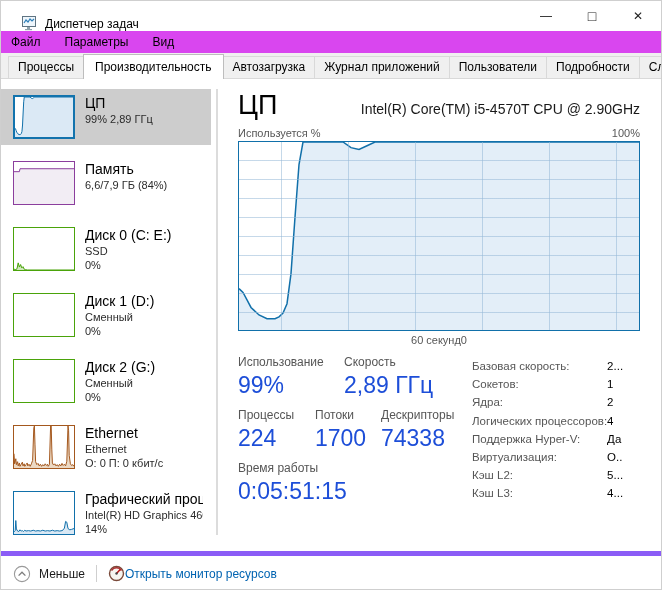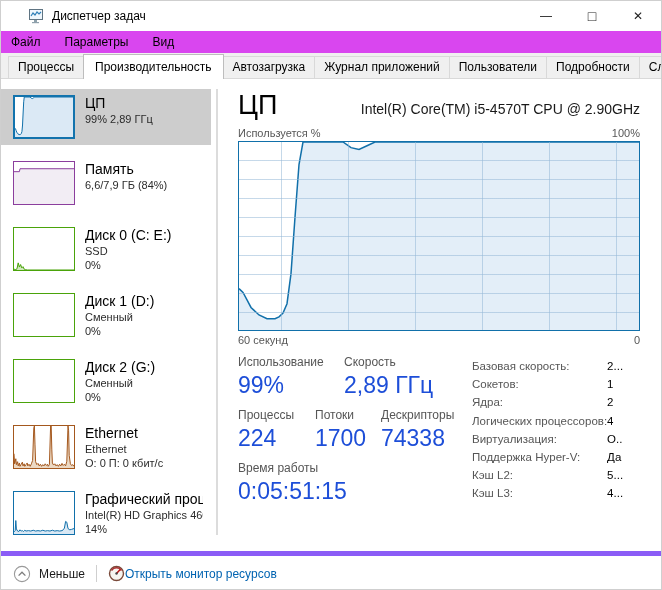--- a/index.html
+++ b/index.html
@@ -1,21 +1,21 @@
 <!DOCTYPE html>
 <html><head>
 <meta charset="utf-8">
 <style>
   * { margin:0; padding:0; box-sizing:border-box; }
   html,body { background:#fff; }
   body { font-family:"Liberation Sans","DejaVu Sans",sans-serif; color:#1a1a1a; }
   .window { width:662px; height:590px; background:#fff; border:1px solid #cfcfcf; overflow:hidden; position:relative; }
 
   
-  .titlebar { height:30px; display:flex; align-items:center; padding-left:26px; background:#fff; }
+  .titlebar { height:30px; display:flex; align-items:flex-end; padding-left:19px; background:#fff; }
   .app-icon { width:17px; height:16px; flex:0 0 auto; }
   .title { font-size:12px; margin-left:8px; color:#000; }
   .win-controls { margin-left:auto; display:flex; height:30px; }
   .win-btn { width:46px; height:30px; display:flex; align-items:center; justify-content:center; font-size:12px; color:#222; cursor:default; }
 
   
   .menubar { height:22px; display:flex; align-items:center; padding-left:10px; font-size:12px; background:#d946ef; }
   .menu-item { margin-right:24px; color:#000; }
 
   
@@ -42,21 +42,21 @@
   .t2, .t3 { font-size:11px; line-height:14px; color:#2b2b2b; white-space:nowrap; overflow:hidden; }
   .scroll-line { position:absolute; right:5px; top:10px; width:2px; height:446px; background:#dcdcdc; }
 
   
   .main { flex:1; padding:10px 21px 0 15px; position:relative; overflow:hidden; }
   .main-header { display:flex; justify-content:space-between; align-items:baseline; }
   .main-title { font-size:27px; font-weight:400; color:#000; line-height:32px; }
   .cpu-name { font-size:14px; color:#191919; }
   .graph-labels, .graph-bottom { display:flex; justify-content:space-between; font-size:11px; color:#565656; }
   .graph-labels { margin-top:6px; margin-bottom:2px; }
-  .graph-bottom { margin-top:3px; }
+  .graph-bottom { margin-top:3px;justify-content:center; }
   .big-graph { height:190px; border:1px solid #1170aa; background:#fff; position:relative; overflow:hidden; }
   .big-graph .grid { position:absolute; inset:0; z-index:2; pointer-events:none;
     background-image:
       linear-gradient(to right, rgba(150,185,215,.55) 1px, transparent 1px),
       linear-gradient(to bottom, rgba(150,185,215,.55) 1px, transparent 1px);
     background-size:67px 19px; background-position:42px -1px; }
 
   
   .stats { display:flex; margin-top:9px; }
   .stats-left { width:228px; flex:0 0 auto; }
@@ -261,26 +261,26 @@
           </div>
           <div class="detail-row">
             <span class="detail-label">Ядра:</span>
             <span class="detail-value">2</span>
           </div>
           <div class="detail-row">
             <span class="detail-label">Логических процессоров:</span>
             <span class="detail-value">4</span>
           </div>
           <div class="detail-row">
+            <span class="detail-label">Поддержка Hyper-V:</span>
+            <span class="detail-value">Да</span>
+          </div>
+          <div class="detail-row">
             <span class="detail-label">Виртуализация:</span>
             <span class="detail-value">О..</span>
-          </div>
-          <div class="detail-row">
-            <span class="detail-label">Поддержка Hyper-V:</span>
-            <span class="detail-value">Да</span>
           </div>
           <div class="detail-row">
             <span class="detail-label">Кэш L2:</span>
             <span class="detail-value">5...</span>
           </div>
           <div class="detail-row">
             <span class="detail-label">Кэш L3:</span>
             <span class="detail-value">4...</span>
           </div>
         </div>

